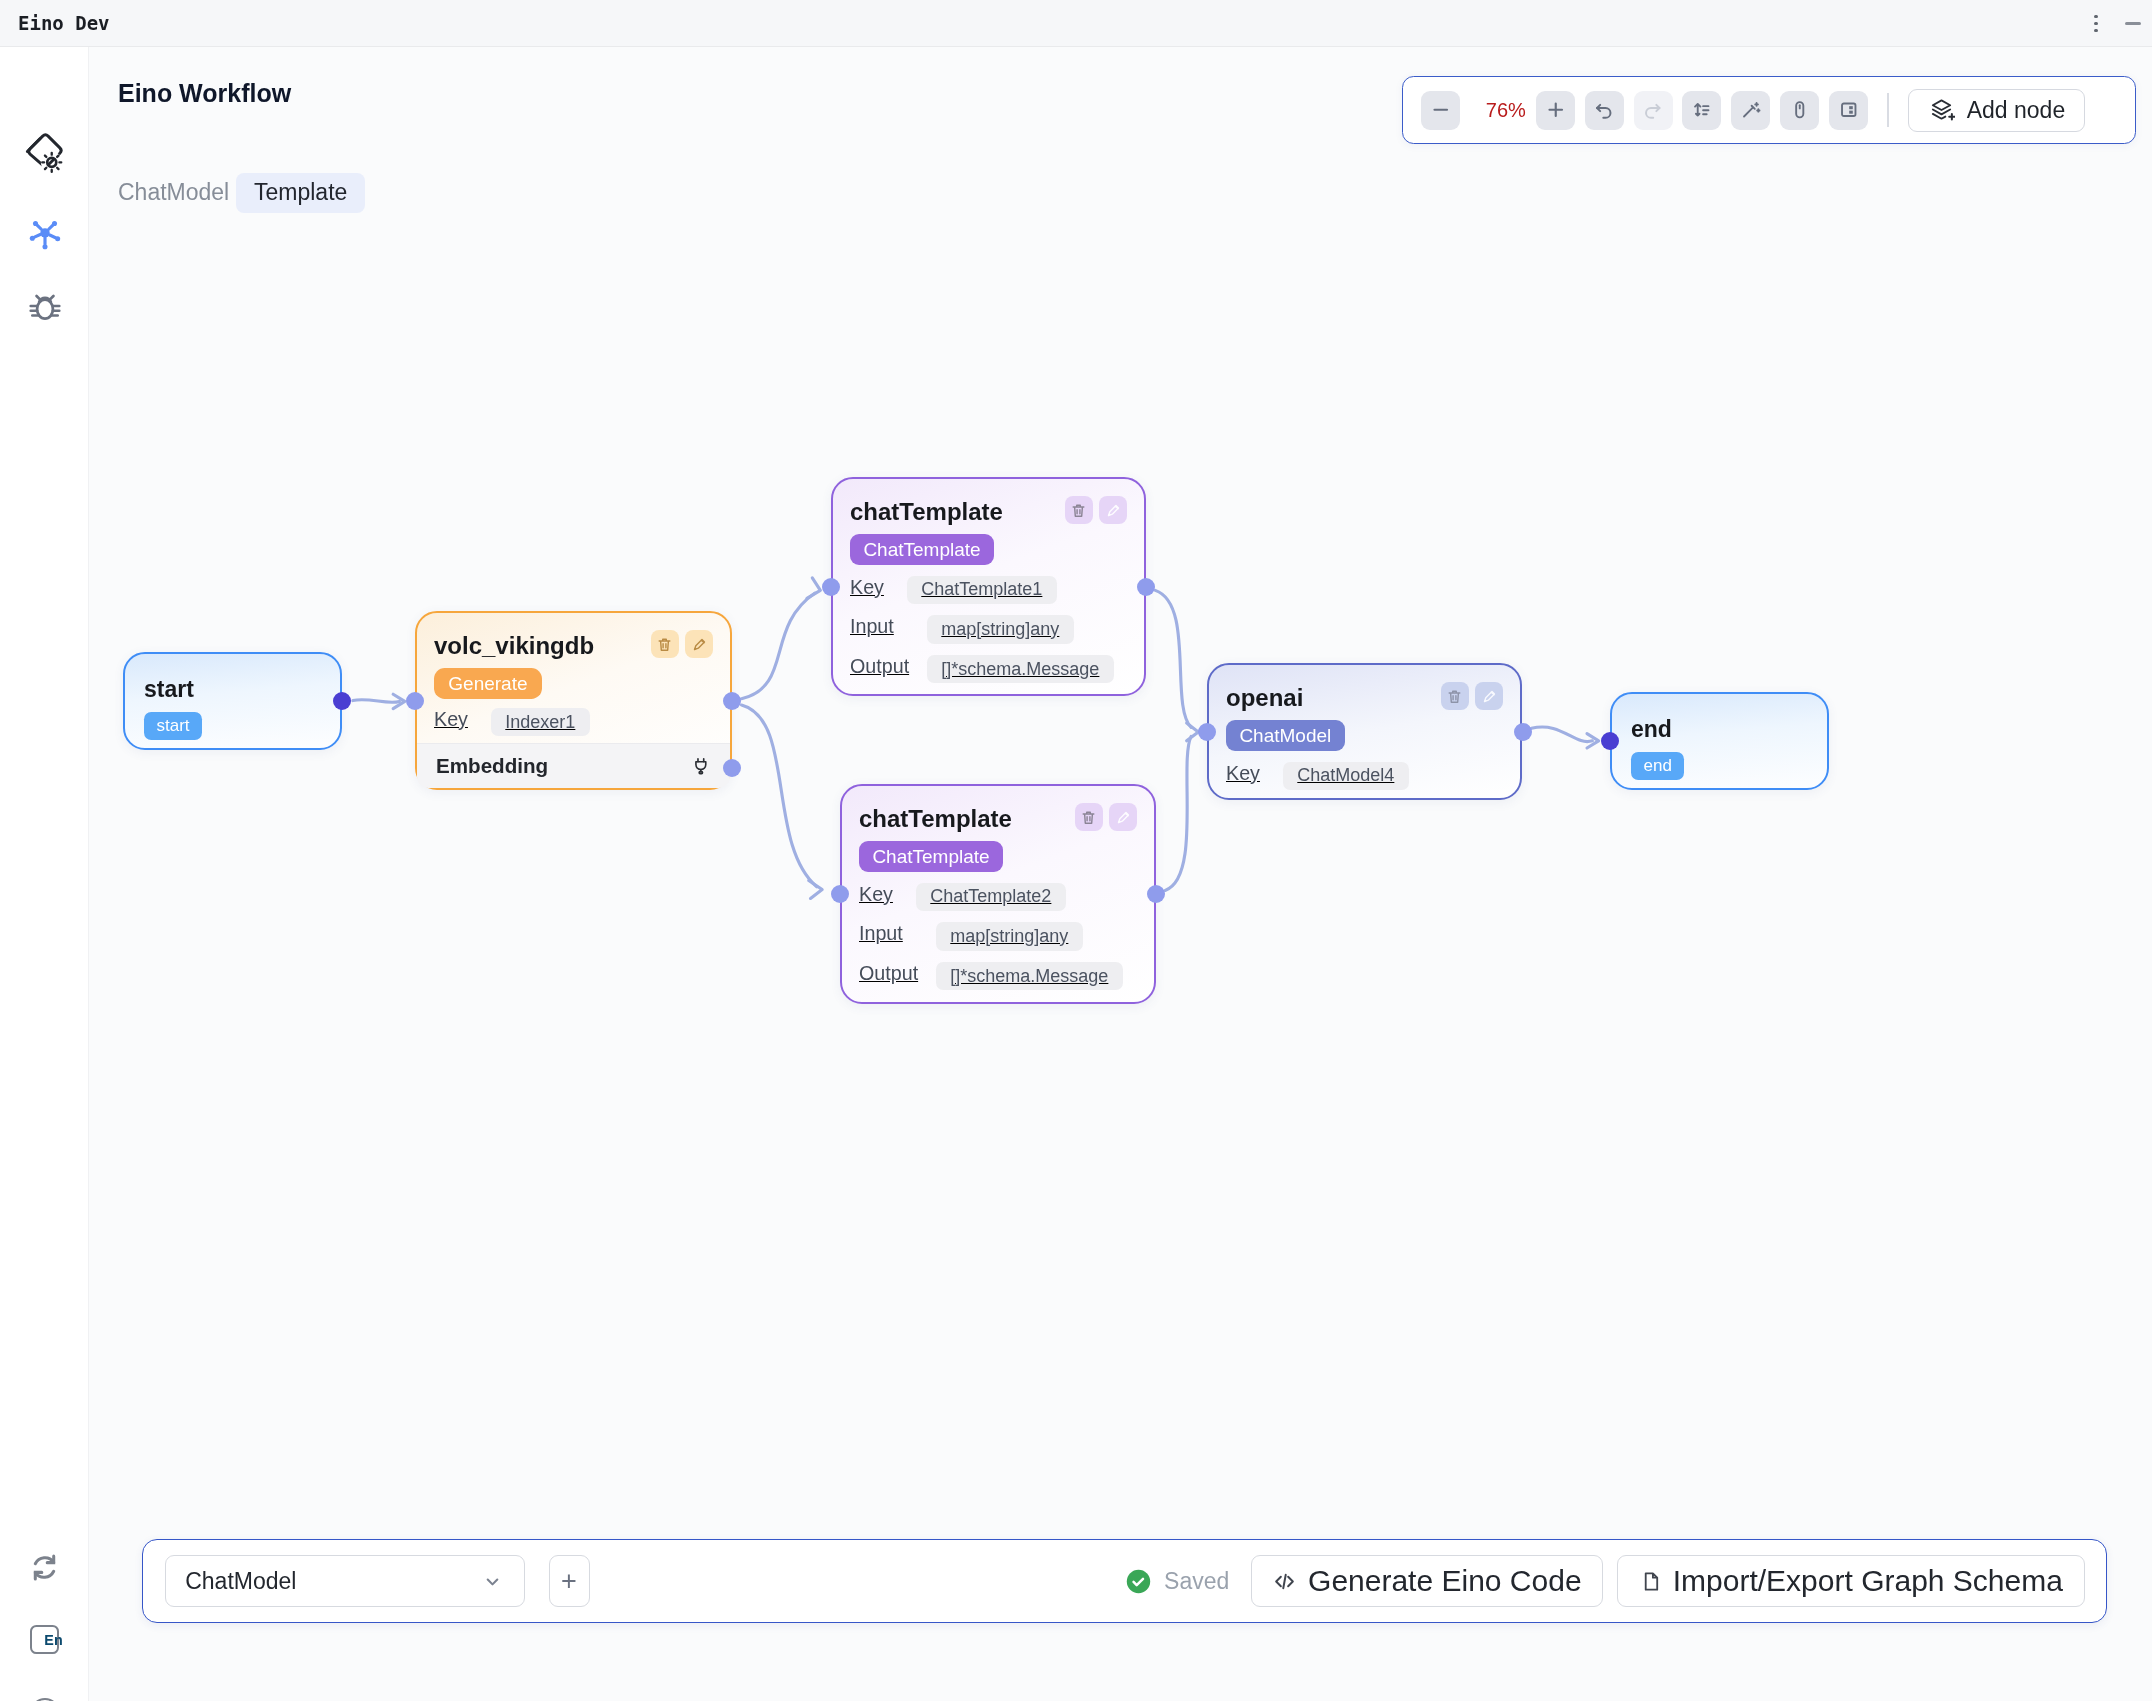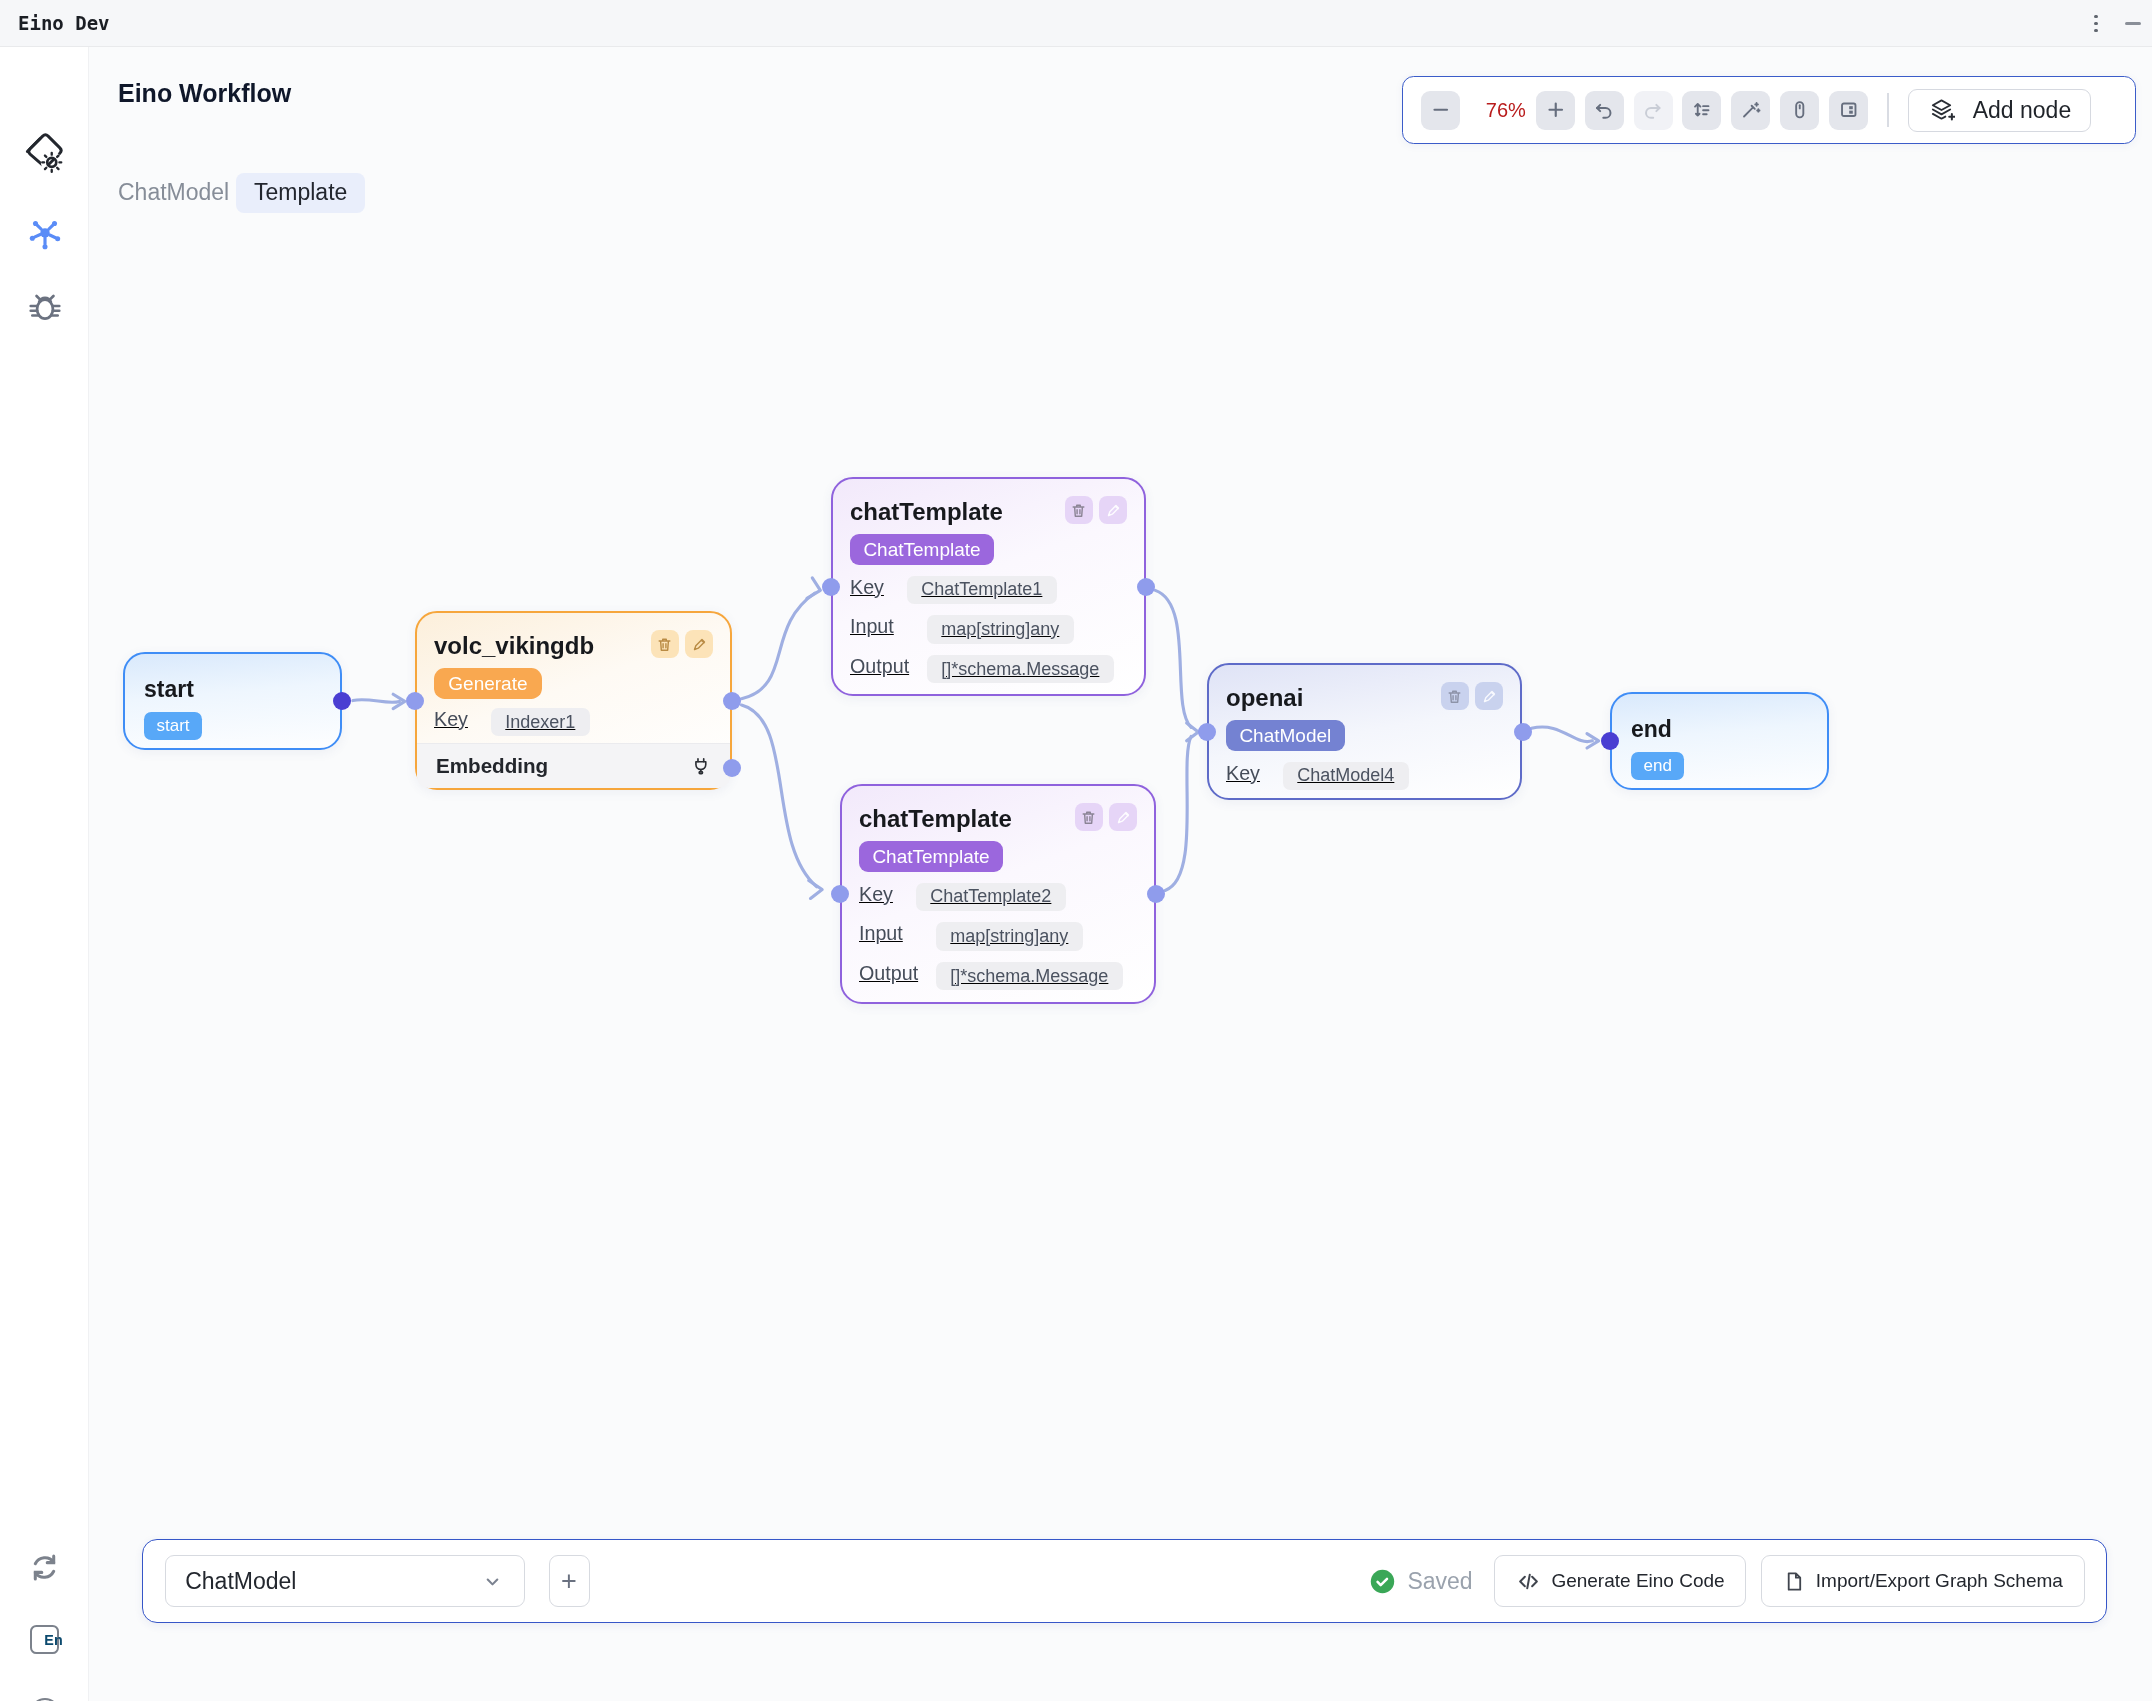--- a/index.html
+++ b/index.html
@@ -53,21 +53,21 @@
   }
   .tbtn{
     width:39px;height:39px;border-radius:9px;background:#e4e6ec;border:none;
     display:flex;align-items:center;justify-content:center;color:#666e7e;cursor:pointer;padding:0;flex:none;
   }
   .tbtn.disabled{background:#f1f2f6;color:#c9cdd6;cursor:default;}
   .zoom-level{width:56px;text-align:right;font-size:20px;color:#b91c1c;flex:none;}
   .tb-divider{width:1.8px;height:34px;background:#d9dce3;margin:0 9px;flex:none;}
   .add-node-btn{
     height:43px;border:1.8px solid #d6d9e0;border-radius:9px;background:#fff;
-    display:flex;align-items:center;gap:18px;padding:0 19px;cursor:pointer;
+    display:flex;align-items:center;gap:12px;padding:0 19px;cursor:pointer;
     font-size:23px;color:#1f2329;flex:none;font-family:inherit;
   }
   
   .node{position:absolute;border-radius:22px;box-sizing:border-box;box-shadow:0 2.7px 10.7px rgba(70,80,140,.07);}
   .node-blue{border:2.7px solid #3f8df6;background:linear-gradient(175deg,#d9e9fc 0%,#eef6fe 42%,#fdfeff 100%);}
   .node-orange{border:2.7px solid #f6a63c;background:linear-gradient(160deg,#fcefdb 0%,#fefaf4 45%,#ffffff 100%);}
   .node-purple{border:2.7px solid #8f62dd;background:linear-gradient(160deg,#f2e9fb 0%,#fbf8fe 45%,#ffffff 100%);}
   .node-indigo{border:2.7px solid #5e6bc8;background:linear-gradient(170deg,#dfe3f6 0%,#f4f6fc 50%,#ffffff 100%);}
   .n-title{font-size:24px;font-weight:700;color:#17191d;}
   .node-sm{padding:22.4px 19px;}
@@ -121,21 +121,21 @@
     width:41px;height:52px;margin-left:24px;border:1.8px solid #d7dae0;border-radius:9px;
     background:#fff;display:flex;align-items:center;justify-content:center;
     font-size:27px;font-weight:400;color:#6a7180;cursor:pointer;box-sizing:border-box;font-family:inherit;
   }
   .bb-spacer{flex:1;}
   .saved{display:flex;align-items:center;gap:11.6px;margin-right:21.5px;}
   .saved .saved-text{font-size:23px;color:#9aa2ad;}
   .bb-btn{
     height:52px;border:1.8px solid #d7dae0;border-radius:9px;background:#fff;
     display:flex;align-items:center;gap:10.7px;padding:0 20.6px;cursor:pointer;
-    font-size:19px;color:#23272e;box-sizing:border-box;font-family:inherit;
+    font-size:30px;color:#23272e;box-sizing:border-box;font-family:inherit;
   }
   .bb-btn + .bb-btn{margin-left:14.3px;}
   .bb-btn svg{color:#40454e;}
 </style>
 </head>
 <body>
 
 <div class="titlebar">
   <span class="wtitle">Eino Dev</span>
   <div class="win-controls">

